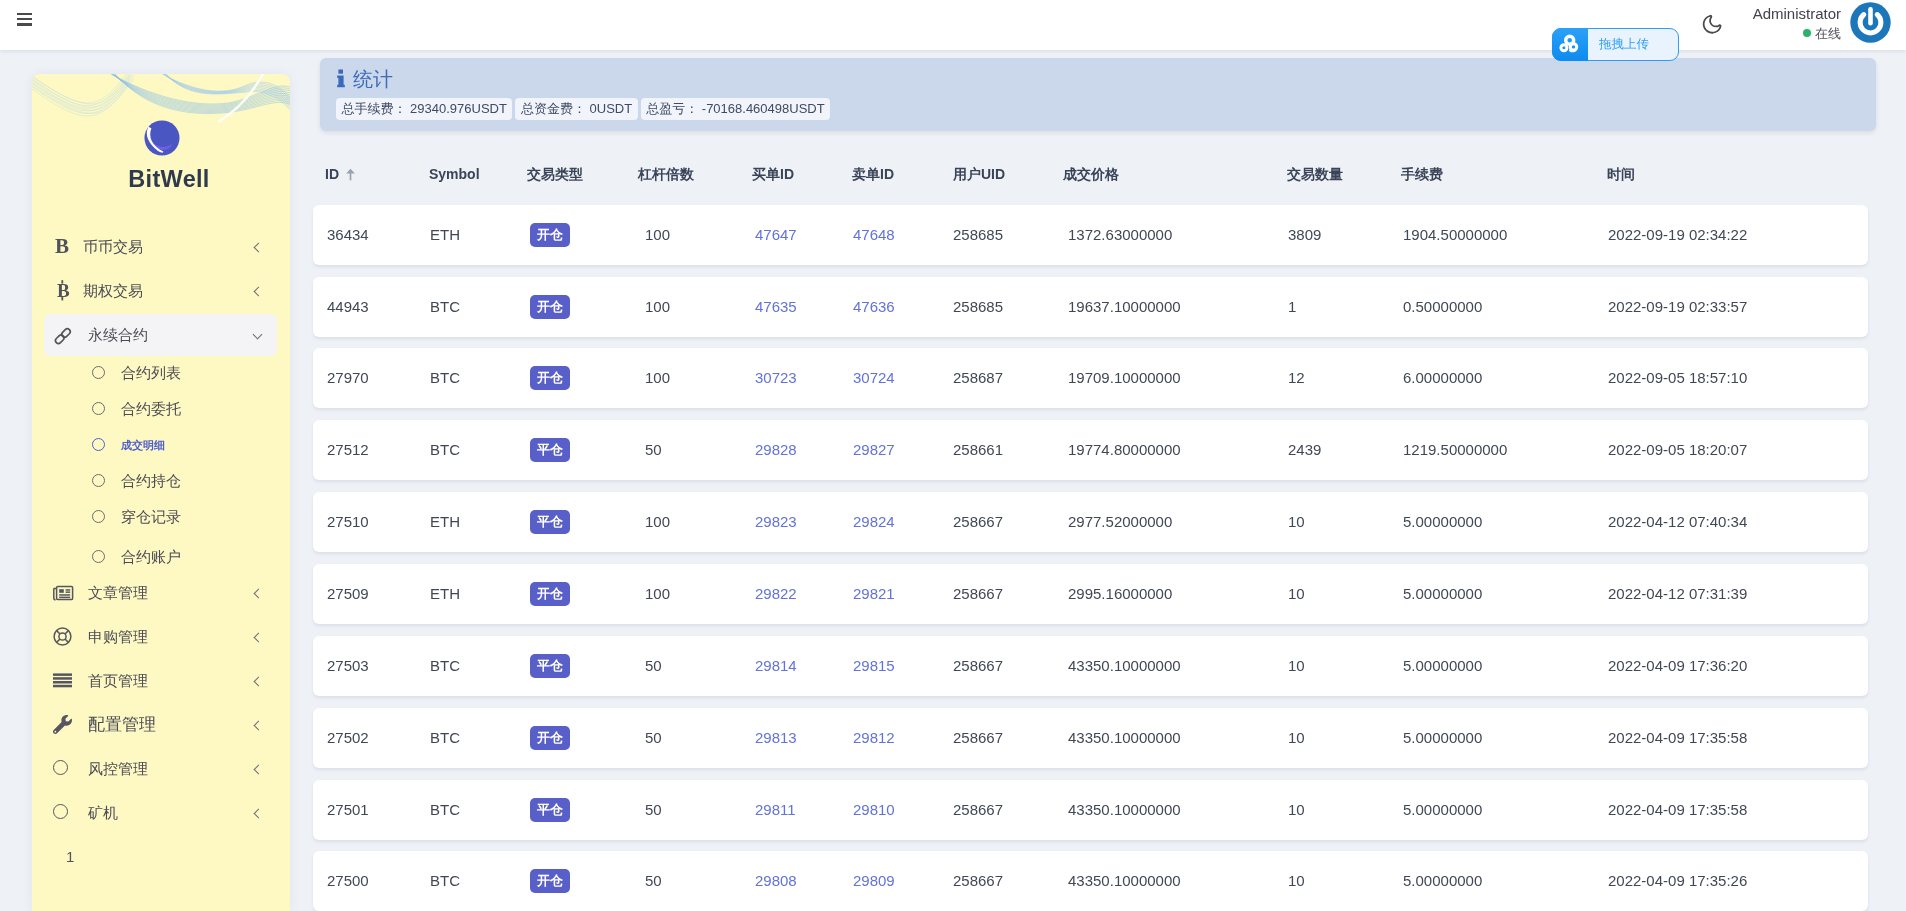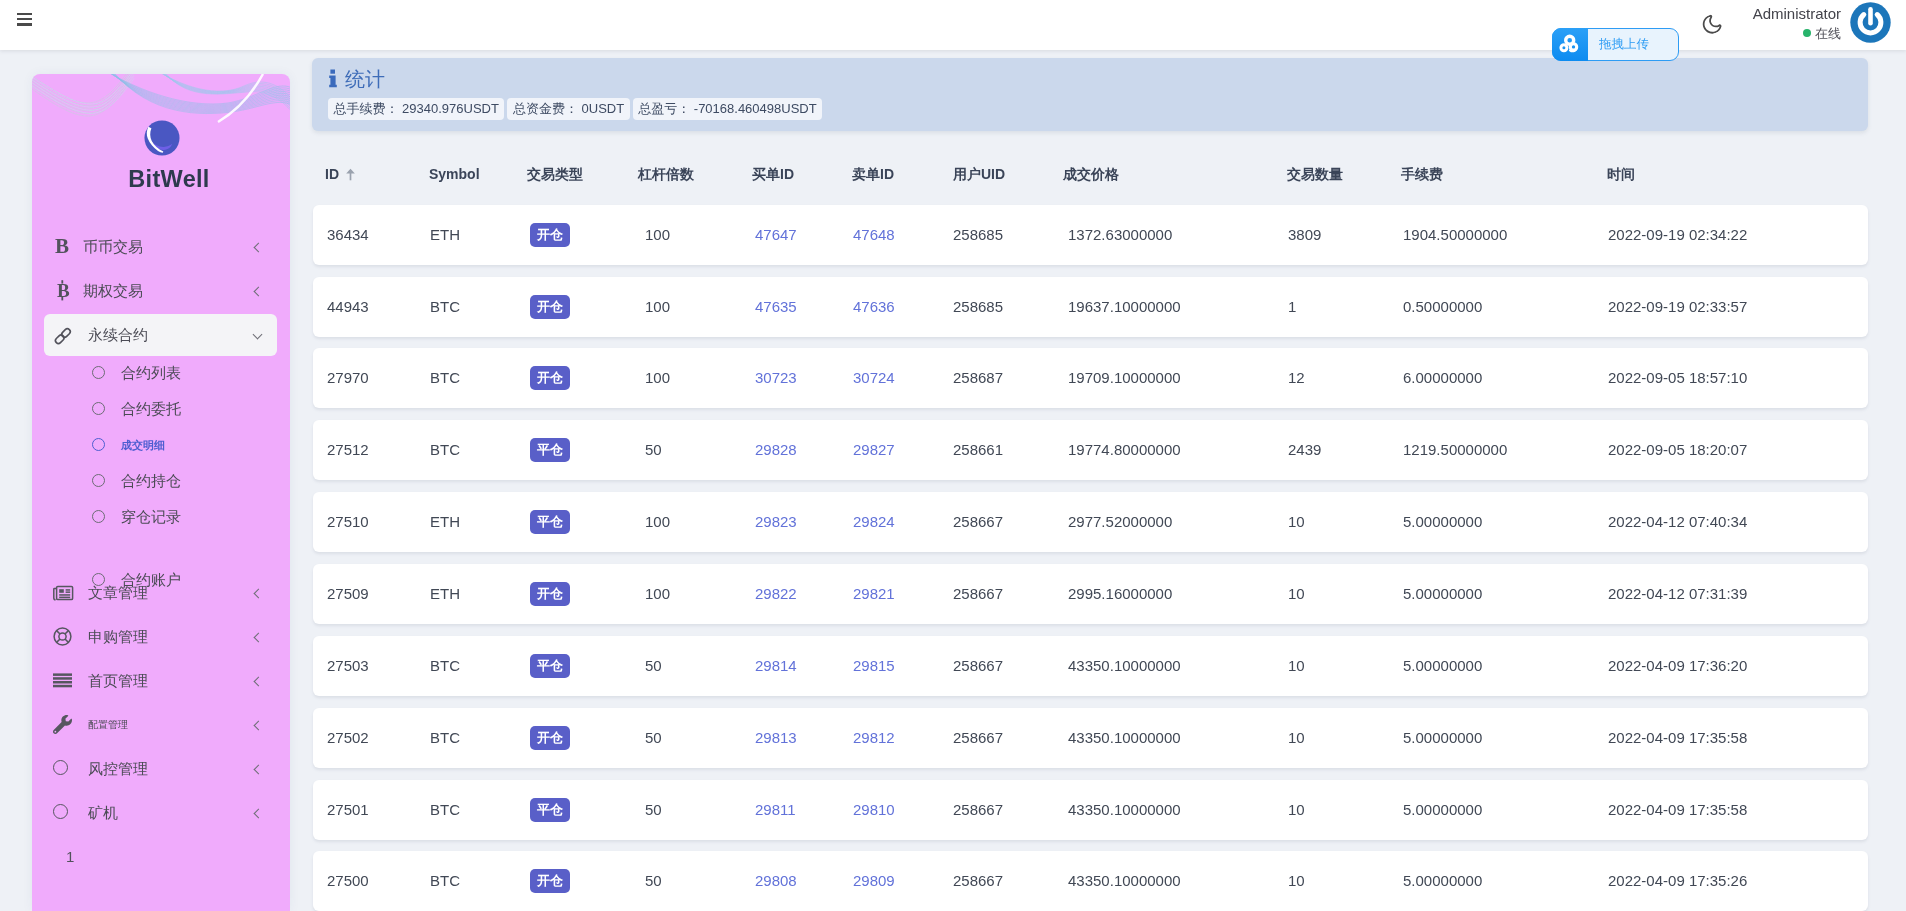--- a/index.html
+++ b/index.html
@@ -7,25 +7,25 @@
 html,body { width:1906px; height:911px; overflow:hidden; background:#eef1f6;
   font-family:"Liberation Sans", sans-serif; -webkit-font-smoothing:antialiased; }
 .topbar { position:absolute; left:0; top:0; width:1906px; height:50px; background:#fff; box-shadow:0 1px 4px rgba(60,60,80,0.13); }
 .burger span { display:block; width:15px; height:2.4px; background:#4a4a4a; margin-bottom:2.7px; }
 .upload { position:absolute; left:1552px; top:28px; width:127px; height:33px; border:1px solid #2e9cf4;
   border-radius:9px; background:#e8f3fd; z-index:5; }
 .upload .ic { position:absolute; left:-1px; top:-1px; width:36px; height:33px; border-radius:9px 0 0 9px;
   background:linear-gradient(180deg,#2ba0f7,#0d8bf0); }
 .upload .tx { position:absolute; left:46px; top:0; line-height:31px;
   font-size:12.5px; color:#2d9cf4; }
-.sidebar { position:absolute; left:32px; top:74px; width:258px; height:837px; background:#f0abfc;
+.sidebar { position:absolute; left:32px; top:74px; width:258px; height:837px; background:#fef9c3;
   border-radius:8px 8px 0 0; overflow:hidden; box-shadow:0 0 12px rgba(30,60,120,0.06); }
 .bitwell { position:absolute; left:8px; top:92px; width:258px; text-align:center;
   font-size:23.5px; font-weight:700; color:#2e3a4e; letter-spacing:0.3px; }
-.statcard { position:absolute; left:312px; top:58px; width:1556px; height:73px; background:#cbd8ec; border-radius:6px; box-shadow:0 2px 4px rgba(100,110,135,0.14); }
+.statcard { position:absolute; left:320px; top:58px; width:1556px; height:73px; background:#cbd8ec; border-radius:6px; box-shadow:0 2px 4px rgba(100,110,135,0.14); }
 .stattitle { position:absolute; left:17px; top:11px; font-size:20px; line-height:21px; color:#3e6cb8; }
 .chips { position:absolute; left:16px; top:39.5px; }
 .chip { display:inline-block; background:rgba(255,255,255,0.72); border-radius:4px; font-size:13px;
   color:#3e4b63; line-height:22.5px; padding:0 5.5px; margin-right:3px; }
 .thead { position:absolute; left:313px; top:152px; width:1555px; height:44px; }
 .hc { position:absolute; top:0; line-height:44px; font-size:14px; font-weight:700; color:#3a4458; white-space:nowrap; }
 .trow { position:absolute; left:313px; width:1555px; height:60px; background:#fff; border-radius:6px; box-shadow:0 2px 3px rgba(100,110,135,0.13); }
 .c { position:absolute; top:0; line-height:60px; font-size:15px; color:#414855; white-space:nowrap; }
 .lnk { color:#6272d9; }
 .badge { position:absolute; top:18px; width:40px; height:24px; background:#595fc8; border-radius:5px;
@@ -181,21 +181,21 @@
       </div>
       <span style="position:absolute;left:56px;top:21px;font-size:15px;color:#4b4b55;line-height:22px">首页管理</span>
       <span style="position:absolute;left:222.5px;top:29px;width:7px;height:7px;border-left:1.6px solid #6e6e76;border-bottom:1.6px solid #6e6e76;transform:rotate(45deg)"></span>
     </div>
 <div style="position:absolute;left:0;top:618.6px;width:258px;height:64px">
       <div style="position:absolute;left:0;top:32px;height:0">
         <span style="position:absolute;left:21px;top:-9.5px"><svg width="19" height="19" viewBox="0 0 512 512">
             <path fill="#565660" d="M507.73 109.1c-2.24-9.03-13.54-12.09-20.12-5.51l-74.36 74.36-67.88-11.31-11.31-67.88 74.36-74.36c6.62-6.62 3.43-17.9-5.66-20.16-47.38-11.74-99.55.91-136.58 37.93-39.64 39.64-50.55 97.1-34.05 147.2L18.74 402.76c-24.99 24.99-24.99 65.51 0 90.5 24.99 24.99 65.51 24.99 90.5 0l213.21-213.21c50.12 16.71 107.47 5.68 147.37-34.22 37.07-37.07 49.7-89.32 37.91-136.73zM64 472c-13.25 0-24-10.75-24-24 0-13.26 10.75-24 24-24s24 10.74 24 24c0 13.25-10.75 24-24 24z"></path>
           </svg></span>
       </div>
-      <span style="position:absolute;left:56px;top:21px;font-size:10px;color:#4b4b55;line-height:22px">配置管理</span>
+      <span style="position:absolute;left:56px;top:21px;font-size:17px;color:#4b4b55;line-height:22px">配置管理</span>
       <span style="position:absolute;left:222.5px;top:29px;width:7px;height:7px;border-left:1.6px solid #6e6e76;border-bottom:1.6px solid #6e6e76;transform:rotate(45deg)"></span>
     </div>
 <div style="position:absolute;left:0;top:662.6px;width:258px;height:64px">
       <div style="position:absolute;left:0;top:32px;height:0">
         <span style="position:absolute;left:21px;top:-8.5px;width:15px;height:15px;border:1.6px solid #565660;border-radius:50%"></span>
       </div>
       <span style="position:absolute;left:56px;top:21px;font-size:15px;color:#4b4b55;line-height:22px">风控管理</span>
       <span style="position:absolute;left:222.5px;top:29px;width:7px;height:7px;border-left:1.6px solid #6e6e76;border-bottom:1.6px solid #6e6e76;transform:rotate(45deg)"></span>
     </div>
 <div style="position:absolute;left:0;top:706.6px;width:258px;height:64px">
@@ -218,21 +218,21 @@
       <span style="position:absolute;left:89px;top:7px;font-size:11px;color:#4d5ed0;font-weight:700;line-height:22px">成交明细</span>
     </div>
 <div style="position:absolute;left:0;top:389px;width:258px;height:36px">
       <span style="position:absolute;left:60px;top:11px;width:13px;height:13px;border:1.5px solid #6c6c74;border-radius:50%"></span>
       <span style="position:absolute;left:89px;top:7px;font-size:15px;color:#4b4b55;font-weight:400;line-height:22px">合约持仓</span>
     </div>
 <div style="position:absolute;left:0;top:425px;width:258px;height:36px">
       <span style="position:absolute;left:60px;top:11px;width:13px;height:13px;border:1.5px solid #6c6c74;border-radius:50%"></span>
       <span style="position:absolute;left:89px;top:7px;font-size:15px;color:#4b4b55;font-weight:400;line-height:22px">穿仓记录</span>
     </div>
-<div style="position:absolute;left:0;top:488px;width:293px;height:36px">
+<div style="position:absolute;left:0;top:465px;width:293px;height:36px">
       <span style="position:absolute;left:60px;top:11px;width:13px;height:13px;border:1.5px solid #6c6c74;border-radius:50%"></span>
       <span style="position:absolute;left:89px;top:7px;font-size:15px;color:#4b4b55;font-weight:400;line-height:22px">合约账户</span>
     </div>
 <div style="position:absolute;left:34px;top:774px;font-size:15px;color:#52525c">1</div>
 </div>
 
 <div class="statcard">
   <div class="stattitle"><span style="margin-right:8px;display:inline-block;vertical-align:-2px"><svg width="8" height="19" viewBox="0 0 8 19">
           <g fill="#3a6abc">
             <rect x="1.4" y="0.5" width="4.6" height="4.2"></rect>

